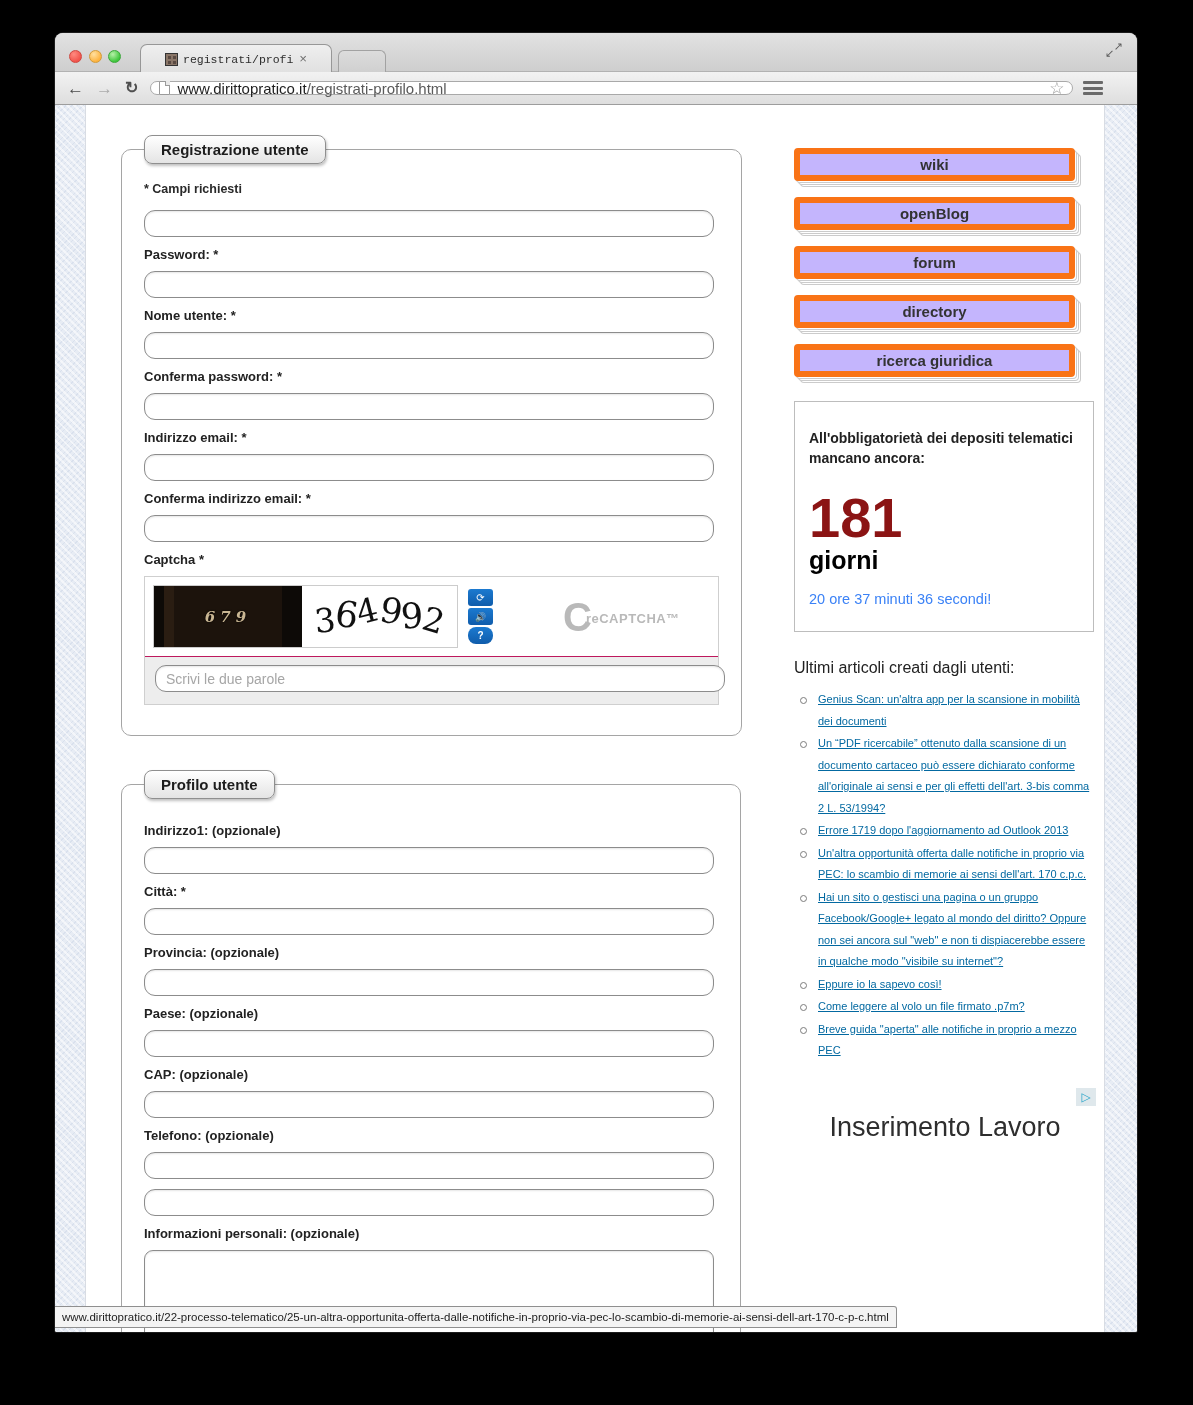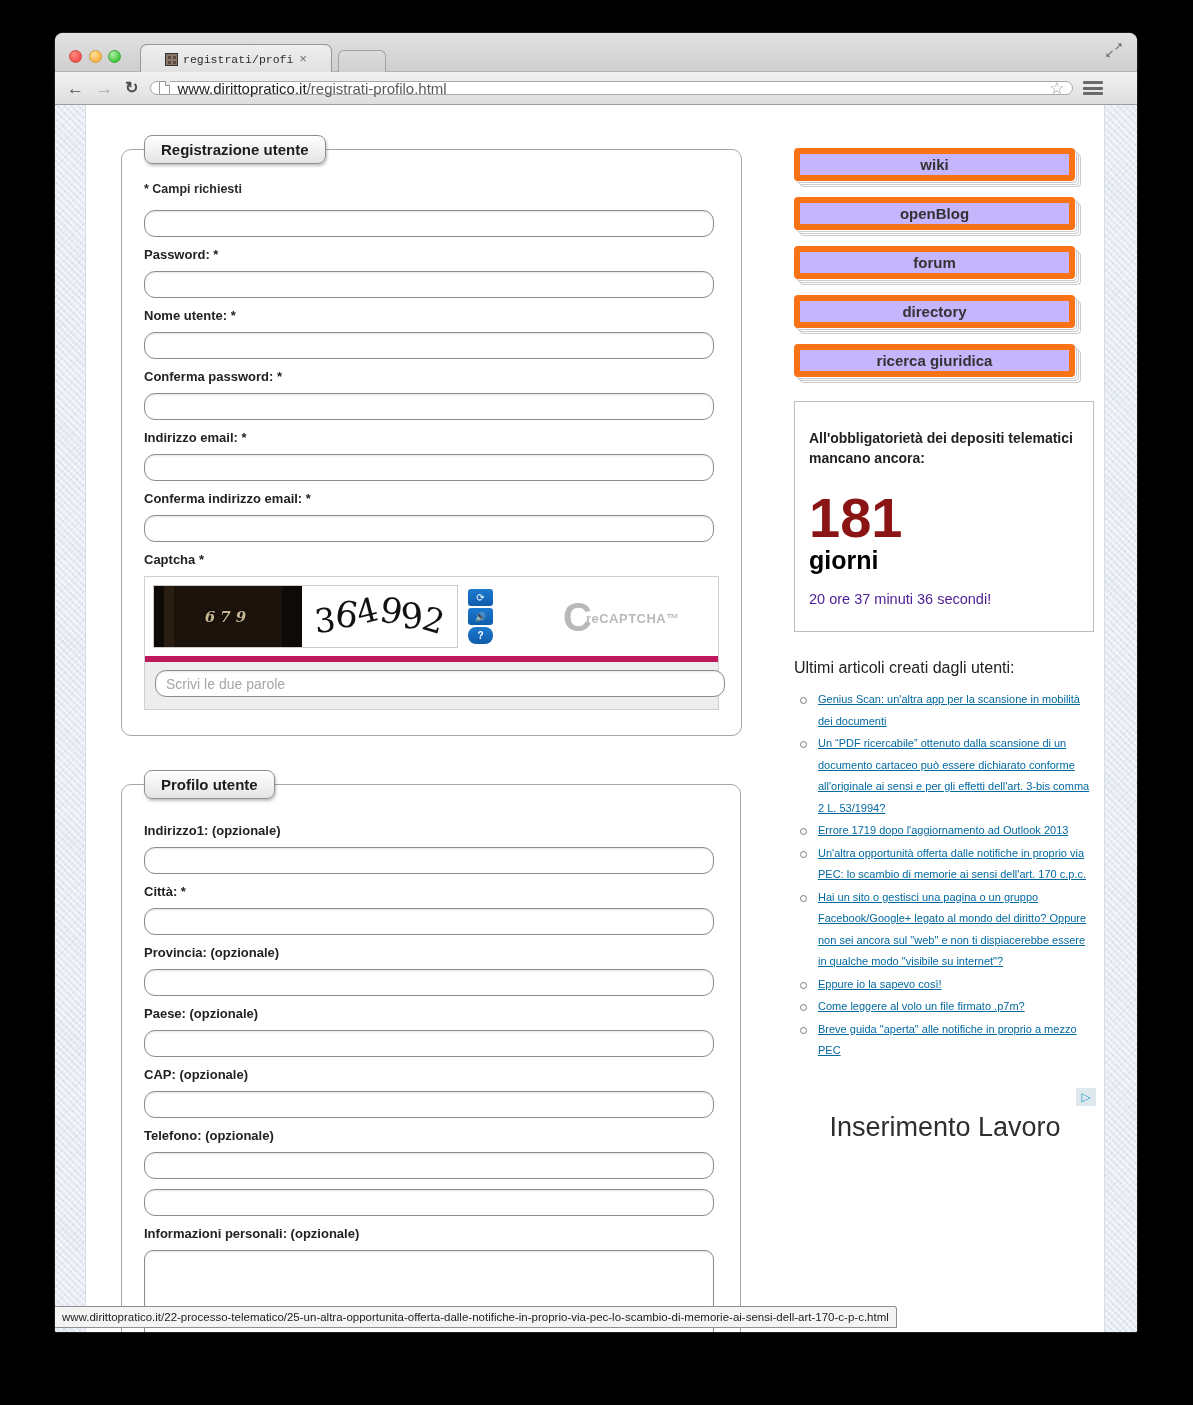--- a/index.html
+++ b/index.html
@@ -94,38 +94,38 @@
   .cap-num span:nth-child(3){ transform:rotate(-14deg) translateY(-6px); }
   .cap-num span:nth-child(4){ transform:rotate(10deg) translateY(-6px); font-size:35px; }
   .cap-num span:nth-child(5){ transform:rotate(-4deg) translateY(-1px); font-size:35px; }
   .cap-num span:nth-child(6){ transform:rotate(16deg) translateY(4px); }
   .cap-btns { display:flex; flex-direction:column; gap:2px; }
   .cap-btn { width:25px; height:17px; background:linear-gradient(#1c7ad0,#0f5cab); border-radius:3px;
              color:#fff; display:flex; align-items:center; justify-content:center; font-size:10px; }
   .recaptcha-logo { margin-left:60px; display:flex; align-items:center; color:#b9b9b9; }
   .recaptcha-c { font-size:40px; font-weight:bold; line-height:.8; font-family:"Liberation Sans",sans-serif; }
   .recaptcha-word { font-size:13px; font-weight:bold; letter-spacing:.5px; margin-left:-6px; margin-top:4px; }
-  .captcha-bottom { border-top:6px solid #be185d; background:#ededed; padding:8px 10px 12px 10px; }
+  .captcha-bottom { border-top:1px solid #be185d; background:#ededed; padding:8px 10px 12px 10px; }
   .cap-input { width:305px; height:30px; border:2px solid #555; border-radius:6px; padding:0 10px;
                font-size:16px; outline:none; background:#fff; }
   .cap-input::placeholder { color:#a6a6a6; }
 
   
   .sidebar { position:absolute; left:708px; top:43px; width:302px; }
   .side-btn { width:281px; height:33px; margin-bottom:16px; background:#c4b5fd; border:6px solid #f97316;
               border-radius:4px; display:flex; align-items:center; justify-content:center;
               font-size:15px; font-weight:bold; color:#333;
               box-shadow:2px 2px 0 -1px #fff, 2px 2px 0 0 #cbcbcb, 4px 4px 0 -1px #fff,
                          4px 4px 0 0 #cbcbcb, 6px 6px 0 -1px #fff, 6px 6px 0 0 #cbcbcb; }
   .countdown { width:300px; margin-top:24px; border:1px solid #bdbdbd; background:#fff; text-align:left;
                padding:26px 14px 24px 14px; }
   .cd-line { font-size:14px; font-weight:bold; color:#222; line-height:20px; }
   .cd-num { font-size:56px; font-weight:bold; color:#8b1414; line-height:1; margin-top:22px; }
   .cd-unit { font-size:25px; font-weight:bold; color:#000; margin-top:0px; }
-  .cd-time { font-size:14.5px; color:#4c1d95; margin-top:16px; }
+  .cd-time { font-size:14.5px; color:#3b82f6; margin-top:16px; }
 
   .articles-head { font-size:16px; color:#222; margin-top:27px; }
   ul.articles { list-style:none; margin-top:12px; }
   ul.articles li { position:relative; padding-left:24px; margin-bottom:1px; }
   ul.articles li::before { content:""; position:absolute; left:6px; top:8px; width:5px; height:5px;
                            border:1px solid #7c7c7c; border-radius:50%; }
   ul.articles a { color:#0369a1; font-size:11px; line-height:21.5px; text-decoration:underline; }
 
   .ad-row { display:flex; justify-content:flex-end; margin-top:26px; }
   .adchoices { width:20px; height:18px; background:#dfe8ec; display:flex; align-items:center; justify-content:center;

